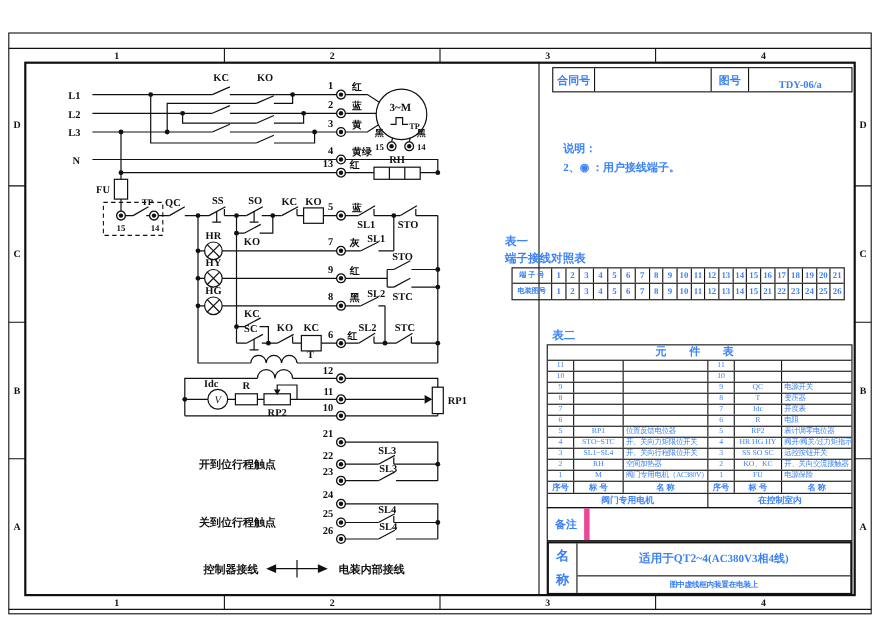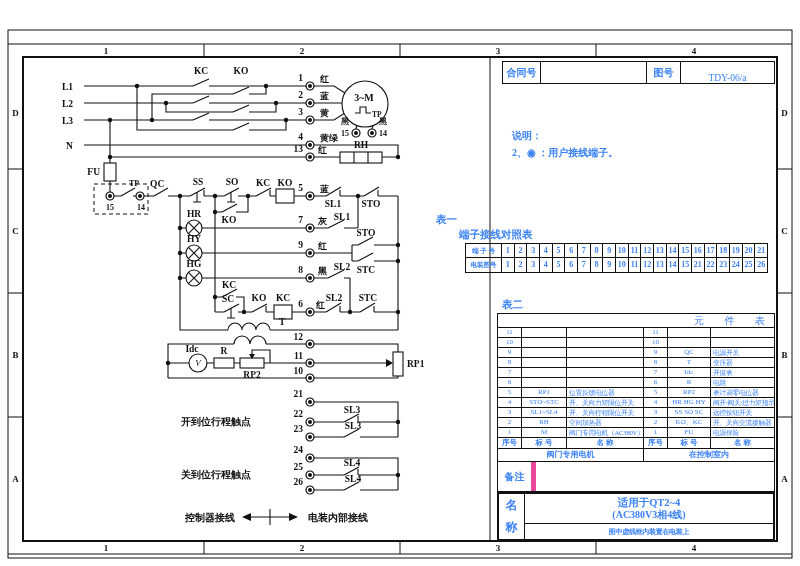--- a/index.html
+++ b/index.html
@@ -11,55 +11,55 @@
   .cjk{font-size:9px;font-weight:bold}
   .zn{font-size:9px;font-weight:bold}
   .big{font-size:10px;font-weight:bold}
   .ov{position:absolute;color:#3b82f6}
   
   #hdr{left:502px;top:61px;width:273px;height:23px;border:1.5px solid #111;display:flex}
   #hdr .hc{border-right:1px solid #111;display:flex;align-items:center;justify-content:center;font-size:10px;font-weight:bold}
   #hdr .h1{width:38px}#hdr .h2{width:106px;border-right:1px solid #111}
   #hdr .h3{width:34px}#hdr .h4{flex:1;display:flex;flex-direction:column;border-right:0}
   #hdr .h4 .ht{flex:1;border-bottom:1px solid #111}
-  #hdr .h4 .hb{flex:1;display:flex;align-items:center;justify-content:center;font-size:9.5px;font-weight:normal}
+  #hdr .h4 .hb{flex:1;display:flex;align-items:center;justify-content:center;font-size:9.5px;font-weight:bold}
   
   #notes{left:512px;top:128px;width:308px;font-size:10px;font-weight:bold;line-height:16.5px}
   
-  #t1label{left:436px;top:213px;font-size:10.5px;font-weight:bold}
+  #t1label{left:459px;top:213px;font-size:10.5px;font-weight:bold}
   #t1title{left:459px;top:228px;font-size:10.5px;font-weight:bold}
   #t1{left:465px;top:243px;width:303px;border:1.5px solid #111}
   .t1r{display:grid;grid-template-columns:35px repeat(21,1fr);height:14px}
   .t1r:first-child{border-bottom:1px solid #111}
   .t1h{font-size:6.5px;font-weight:bold;text-align:center;line-height:13px;overflow:hidden}
   .t1c{border-left:1px solid #111;text-align:center;font-size:8px;font-weight:bold;line-height:13px;overflow:hidden}
   
   #t2label{left:502px;top:298px;font-size:10.5px;font-weight:bold}
   #t2{left:497px;top:313px;width:278px;border:1.5px solid #111}
-  .t2t{height:14px;border-bottom:1px solid #111;text-align:right;font-size:10px;font-weight:normal;letter-spacing:9px;line-height:14px}
+  .t2t{height:14px;border-bottom:1px solid #111;text-align:center;font-size:10px;font-weight:bold;letter-spacing:9px;line-height:14px}
   .t2r{display:grid;grid-template-columns:24px 45px 77px 24px 43px 1fr;height:10px;border-bottom:1px solid #111}
   .t2r .c{border-right:1px solid #111;text-align:center;font-size:7px;line-height:9px;overflow:hidden;white-space:nowrap}
   .t2r .c:last-child{border-right:0}
   .t2r .nm{font-size:6.8px;letter-spacing:-0.3px;text-align:left;padding-left:2px}
   .t2r.hd{height:11px;font-weight:bold}
   .t2r.hd .c{font-size:7.5px;line-height:10px}
   .t2f{display:flex;height:12px}
   .t2f span{display:block;text-align:center;font-size:8px;font-weight:bold;line-height:11px}
   .t2f .fl{width:146px;border-right:1px solid #111}
   .t2f .fr{flex:1}
   
   #remark{left:497px;top:461px;width:278px;height:31px;border:1.5px solid #111;display:flex}
   #remark .rl{width:38px;border-right:5px solid #ec4899;display:flex;align-items:center;justify-content:center;font-size:10px;font-weight:bold}
   #remark .rt{flex:1;display:flex;align-items:center;justify-content:center;font-size:10px;font-weight:bold}
   
   #tblock{left:497px;top:492px;width:278px;height:49px;border:2.5px solid #111;display:flex}
   #tblock .c1{width:26px;border-right:1px solid #111;display:flex;flex-direction:column;justify-content:space-around;align-items:center;font-size:12px;font-weight:bold}
   #tblock .c2{width:170px;border-right:1px solid #111;display:flex;align-items:center;justify-content:center;font-size:12.5px;font-weight:bold;letter-spacing:-0.5px}
   #tblock .c3{flex:1;display:flex;flex-direction:column}
-  #tblock .c3 .s1{height:30px;border-bottom:1px solid #111;display:flex;flex-direction:column;align-items:center;justify-content:center;font-weight:bold}
+  #tblock .c3 .s1{height:30px;border-bottom:1px solid #111;display:flex;flex-direction:row;align-items:center;justify-content:center;font-weight:bold}
   #tblock .c3 .s1 .a{font-size:10.5px;line-height:12px}
   #tblock .c3 .s1 .b{font-size:10px;line-height:12px}
   #tblock .c3 .s2{flex:1;display:flex;align-items:center;justify-content:center;font-size:7px;letter-spacing:-0.3px;font-weight:bold}
 </style>
 </head>
 <body>
 
 <div id="page">
 
 <svg width="800" height="566" viewBox="0 0 800 566" style="position:absolute;left:0;top:0">

